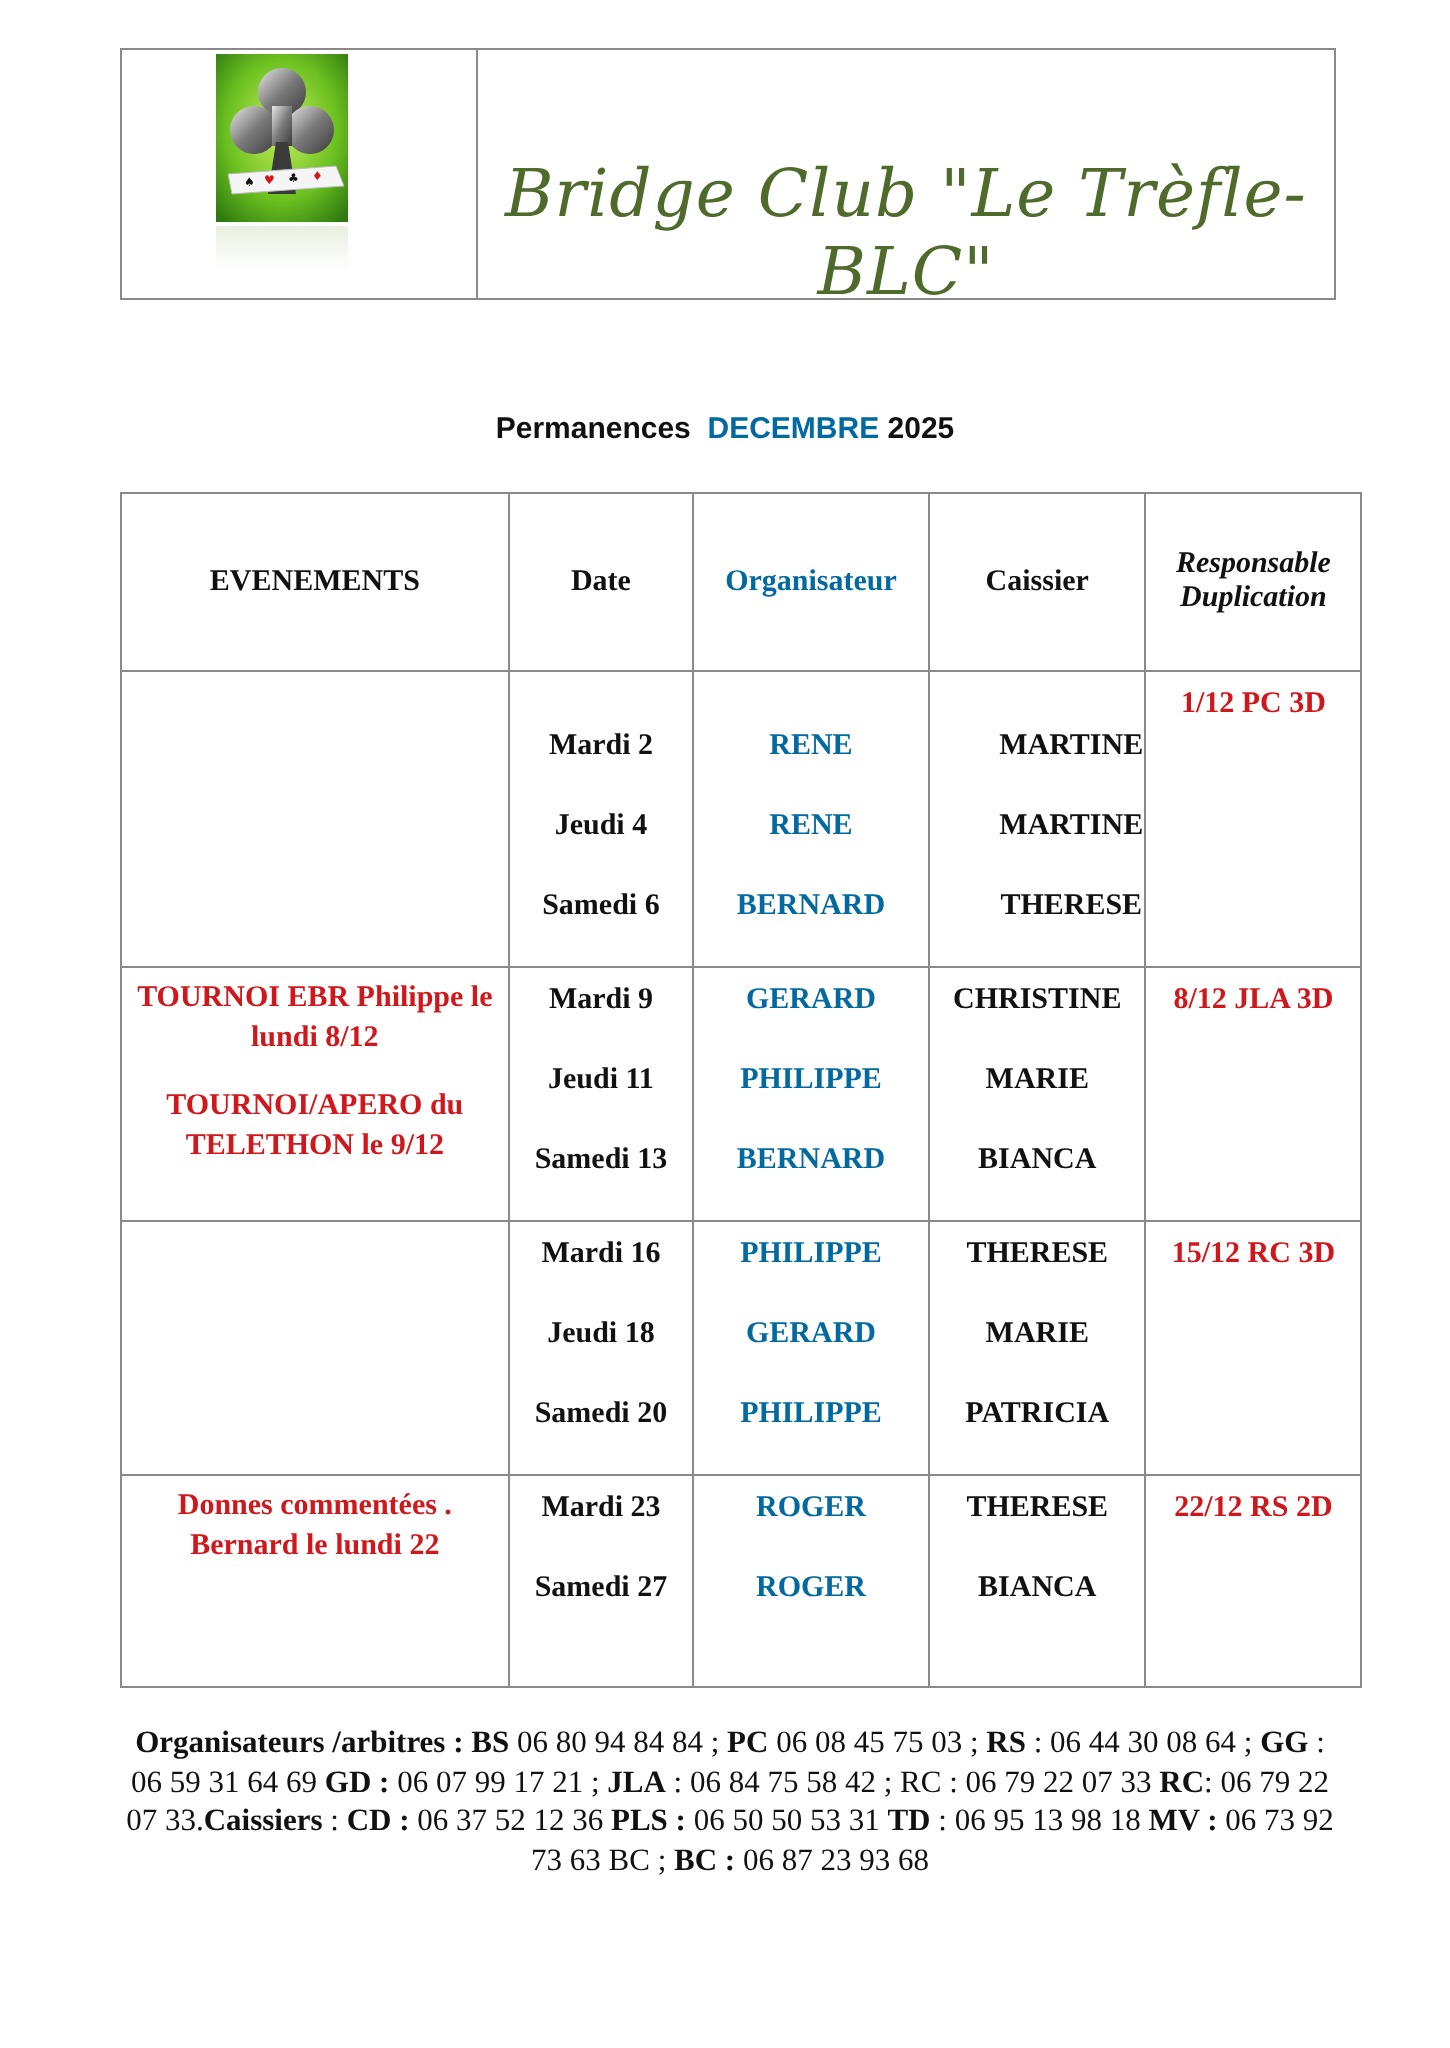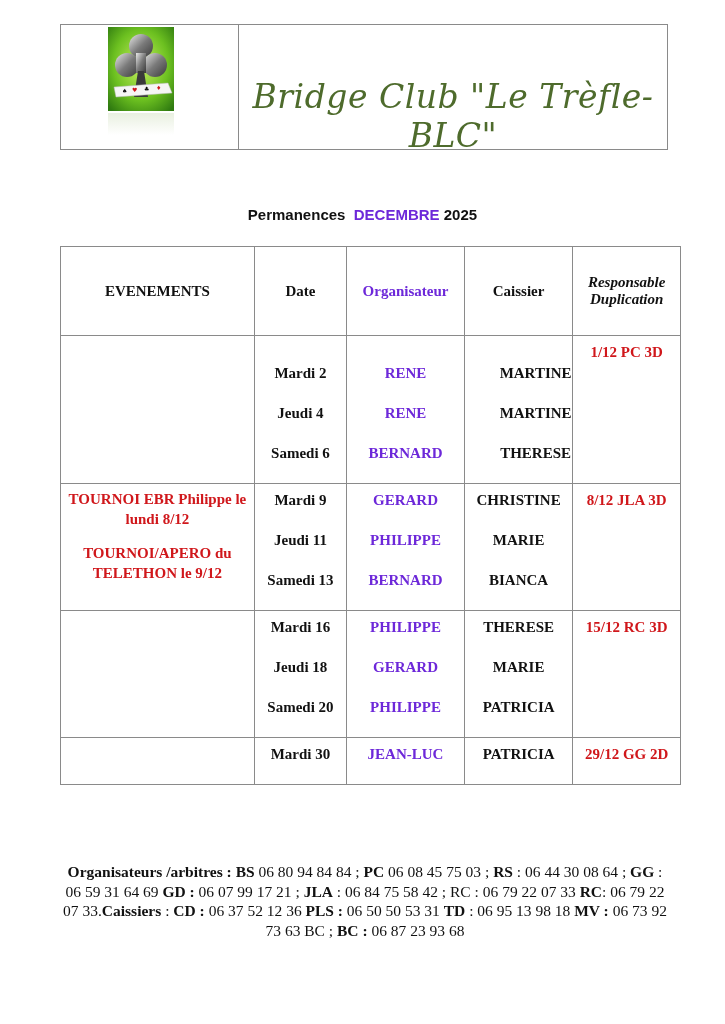--- a/index.html
+++ b/index.html
@@ -5,21 +5,21 @@
   html, body { margin:0; padding:0; background:#ffffff; }
   body { width:725px; height:1024px; position:relative; overflow:hidden; font-family:"DejaVu Serif", serif; color:#111; }
   .header-box { position:absolute; left:60px; top:24px; width:608px; height:126px; border:1px solid #8a8a8a; box-sizing:border-box; display:flex; }
   .logo-cell { width:177px; border-right:1px solid #8a8a8a; position:relative; }
   .logo { position:absolute; left:47px; top:2px; width:66px; height:84px; }
   .logo-reflect { position:absolute; left:47px; top:88px; width:66px; height:22px; background:linear-gradient(#e3ecd8, #ffffff); opacity:0.8; }
   .title-cell { flex:1; position:relative; }
   .club-title { position:absolute; left:0; right:0; top:52px; text-align:center; font-family:"DejaVu Serif", serif; font-style:italic; font-size:33px; color:#4e6b2c; letter-spacing:0.5px; }
   .site { position:absolute; left:0; right:0; top:102px; text-align:center; font-family:"Liberation Sans", sans-serif; font-weight:bold; font-size:16px; color:#111; }
   .perm-title { position:absolute; left:0; width:725px; top:206px; text-align:center; font-family:"Liberation Sans", sans-serif; font-weight:bold; font-size:15px; }
-  .red { color:#6d28d9; }
+  .red { color:#0369a1; }
   table.sched { position:absolute; left:60px; top:246px; width:621px; border-collapse:collapse; font-family:"Liberation Serif", serif; font-weight:bold; font-size:15px; }
   table.sched td, table.sched th { border:1px solid #8a8a8a; padding:0; text-align:center; vertical-align:top; }
   table.sched th { height:88px; vertical-align:middle; font-weight:bold; }
   .col-ev { width:190px; } .col-date { width:90px; } .col-org { width:115px; } .col-cai { width:99px; } .col-dup { width:105px;font-style:italic; }
   .line { height:40px; line-height:20px; }
   .ev-text { color:#d0171b; line-height:20px; }
   .dup { color:#d0171b; }
   .footer { position:absolute; left:60px; width:610px; top:862px; text-align:center; font-family:"Liberation Serif", serif; font-size:15.5px; line-height:19.5px; }
   .footer b { font-weight:bold; }
 </style>
@@ -134,31 +134,36 @@
         </td>
         <td style="padding-top: 6px;">
           <div class="line ">THERESE</div>
           <div class="line ">MARIE</div>
           <div class="line ">PATRICIA</div>
         </td>
         <td style="padding-top: 6px;">
           <div class="dup" style="line-height: 20px;">15/12 RC 3D</div>
         </td>
       </tr>
-      <tr style="height: 30px;">
-        <td style="padding-top: 5px;"></td>
-        <td style="padding-top: 6px;">
-          <div class="line ">Mardi 30</div>
+      <tr style="height: 106px;">
+        <td style="padding-top: 5px;">
+          <div class="ev-text" style="padding: 0px 4px;">Donnes commentées . Bernard le lundi 22</div>
         </td>
         <td style="padding-top: 6px;">
-          <div class="line red">JEAN-LUC</div>
+          <div class="line ">Mardi 23</div>
+          <div class="line ">Samedi 27</div>
         </td>
         <td style="padding-top: 6px;">
-          <div class="line ">PATRICIA</div>
+          <div class="line red">ROGER</div>
+          <div class="line red">ROGER</div>
         </td>
         <td style="padding-top: 6px;">
-          <div class="dup" style="line-height: 20px;">29/12 GG 2D</div>
+          <div class="line ">THERESE</div>
+          <div class="line ">BIANCA</div>
+        </td>
+        <td style="padding-top: 6px;">
+          <div class="dup" style="line-height: 20px;">22/12 RS 2D</div>
         </td>
       </tr>
     </tbody>
 </table>
 
 <div class="footer" id="footer"><b>Organisateurs /arbitres : </b><b>BS</b><span> 06 80 94 84 84  ; </span><b>PC</b><span> 06 08 45 75 03 ;  </span><b>RS</b><span> : 06 44 30 08 64 ; </span><b>GG</b><span> : 06 59 31 64 69   </span><b>GD :</b><span> 06 07 99 17 21 ; </span><b>JLA</b><span> : 06 84 75 58 42 ; RC : 06 79 22 07 33 </span><b>RC</b><span>: 06 79 22 07 33.</span><b>Caissiers</b><span> : </span><b>CD :</b><span> 06 37 52 12 36  </span><b>PLS :</b><span> 06 50 50 53 31 </span><b>TD</b><span> : 06 95 13 98 18 </span><b>MV :</b><span> 06 73 92 73 63 BC ; </span><b>BC :</b><span> 06 87 23 93 68</span></div>
 
 </body></html>

